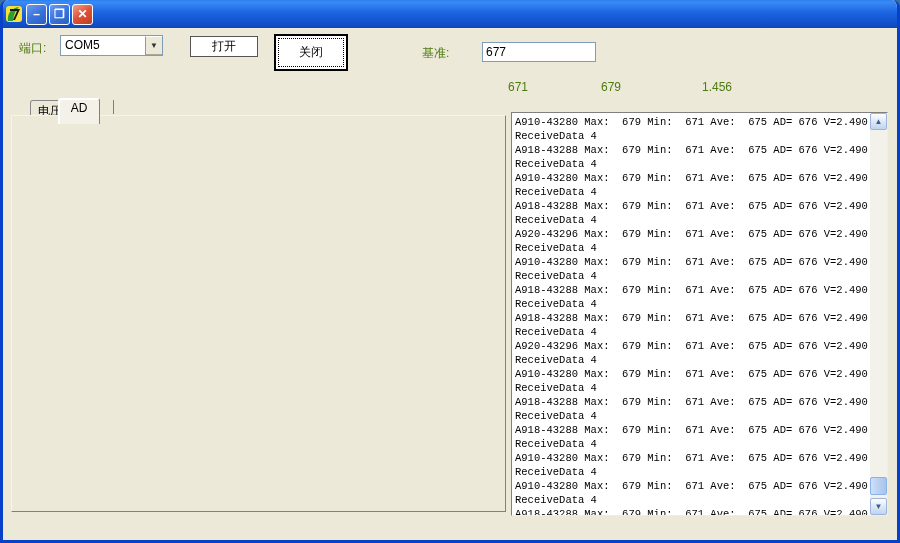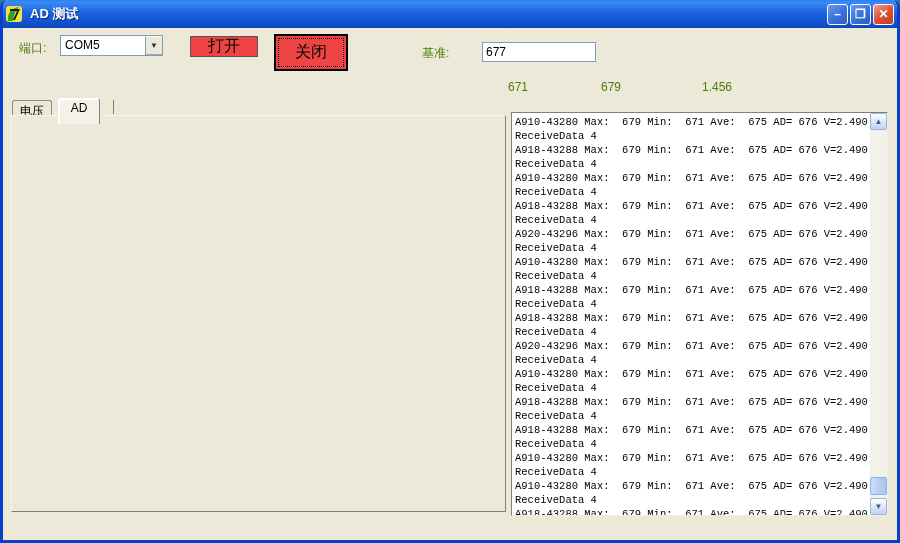--- a/index.html
+++ b/index.html
@@ -20,21 +20,21 @@
   .app-icon{ width:18px; height:18px; display:inline-block; }
 
   .label{ font-size:12px; color:#4d7c0f; position:absolute; }
   .textbox{ position:absolute; background:#fff; border:1px solid #7f9db9; font-size:12px;
       padding:2px 3px; font-family:"Liberation Sans",sans-serif; }
   .combo{ position:absolute; background:#fff; border:1px solid #7f9db9; display:flex; }
   .combo .val{ flex:1; font-size:12px; padding:2px 4px; }
   .combo .arrow{ width:17px; background:#ece9d8; border-left:1px solid #7f9db9;
       display:flex; align-items:center; justify-content:center; font-size:8px; color:#333;
       border-top:1px solid #fff; border-bottom:1px solid #aca899; }
-  .btn{ position:absolute; background:#ef4444; border:1px solid #555; font-size:16px;
+  .btn{ position:absolute; background:#ffffff; border:1px solid #555; font-size:12px;
       display:flex; align-items:center; justify-content:center; }
   .btn.default{ border:2px solid #000; outline:1px dotted #000; outline-offset:-5px; }
 
   .tab{ position:absolute; font-size:12px; text-align:center; background:#ece9d8;
       border:1px solid #888; border-bottom:none; border-radius:3px 3px 0 0; padding-top:2px; }
   .tab.selected{ background:#f4f2e8; border-color:#fff #808080 transparent #fff;
       box-shadow:inset 1px 1px 0 #fff; z-index:3; }
   .tab-divider{ position:absolute; width:1px; background:#808080; }
   .tabpage{ position:absolute; background:#ece9d8;
       border:1px solid; border-color:#f6f4ec #808080 #808080 #f6f4ec; z-index:2; }
@@ -58,41 +58,40 @@
 <div class="window">
 
   <div class="titlebar">
     <span class="app-icon">
       <svg width="18" height="18" viewBox="0 0 18 18">
         <rect x="0" y="1" width="16" height="16" rx="3" fill="#f6e23a"></rect>
         <path d="M2 16 C1 9 5 3 13 2 C9 6 8 10 7 16 Z" fill="#2e9e2e"></path>
         <path d="M4 4 L14 4 L9 15 L7 15 L11 6 L4 6 Z" fill="#1a1a1a"></path>
       </svg>
     </span>
-    <span class="title">AD 测试</span>
     <span class="tb-btn">–</span>
     <span class="tb-btn">❐</span>
     <span class="tb-btn close">✕</span>
   </div>
 
   <span class="label" style="left:16px; top:40px;">端口:</span>
   <div class="combo" style="left:57px; top:35px; width:103px; height:21px;">
     <span class="val">COM5</span>
     <span class="arrow">▼</span>
   </div>
   <button class="btn" style="left:187px; top:36px; width:68px; height:21px;">打开</button>
   <button class="btn default" style="left:271px; top:34px; width:74px; height:37px;">关闭</button>
   <span class="label" style="left:419px; top:45px;">基准:</span>
   <div class="textbox" style="left:479px; top:42px; width:114px; height:20px;">677</div>
 
   <span class="label" style="left:505px; top:80px;">671</span>
   <span class="label" style="left:598px; top:80px;">679</span>
   <span class="label" style="left:699px; top:80px;">1.456</span>
 
-  <div class="tab" style="left:9px; top:100px; width:40px; height:16px;">电压</div>
+  <div class="tab" style="left:27px; top:100px; width:40px; height:16px;">电压</div>
   <div class="tab selected" style="left:55px; top:98px; width:42px; height:26px;">AD</div>
   <div class="tab-divider" style="left:110px; top:100px; height:14px;"></div>
   <div class="tabpage" style="left:8px; top:115px; width:495px; height:397px;"></div>
 
   <div class="chartpanel" style="left:19px; top:121px; width:474px; height:384px;">
     <svg width="470" height="380" viewBox="0 0 470 380">
         <line x1="54" y1="305.625" x2="461" y2="305.625" stroke="#9c9a8a" stroke-width="1" stroke-dasharray="3,3"></line>
         <line x1="54" y1="266.25" x2="461" y2="266.25" stroke="#9c9a8a" stroke-width="1" stroke-dasharray="3,3"></line>
         <line x1="54" y1="226.875" x2="461" y2="226.875" stroke="#9c9a8a" stroke-width="1" stroke-dasharray="3,3"></line>
         <line x1="54" y1="187.5" x2="461" y2="187.5" stroke="#9c9a8a" stroke-width="1" stroke-dasharray="3,3"></line>

